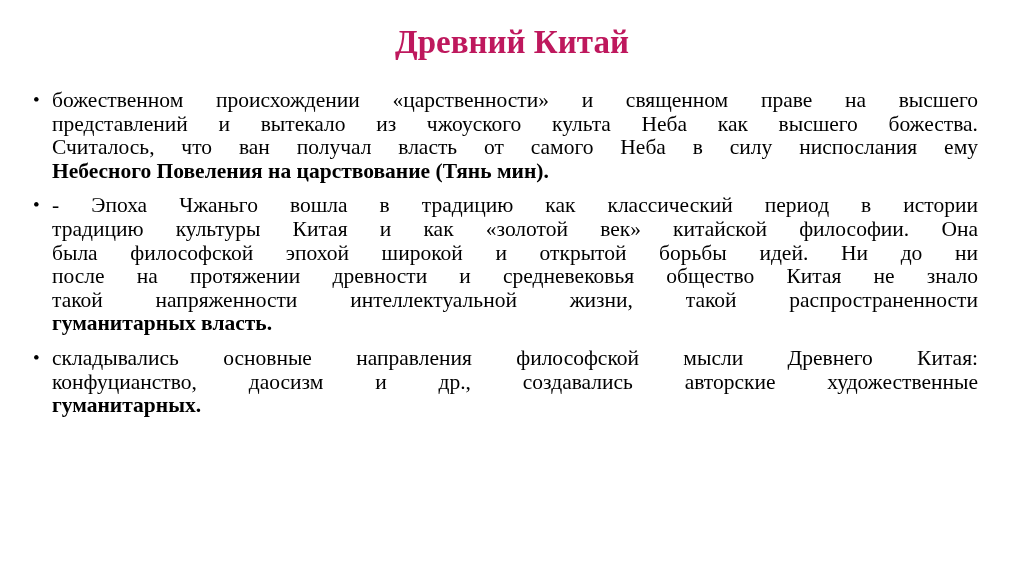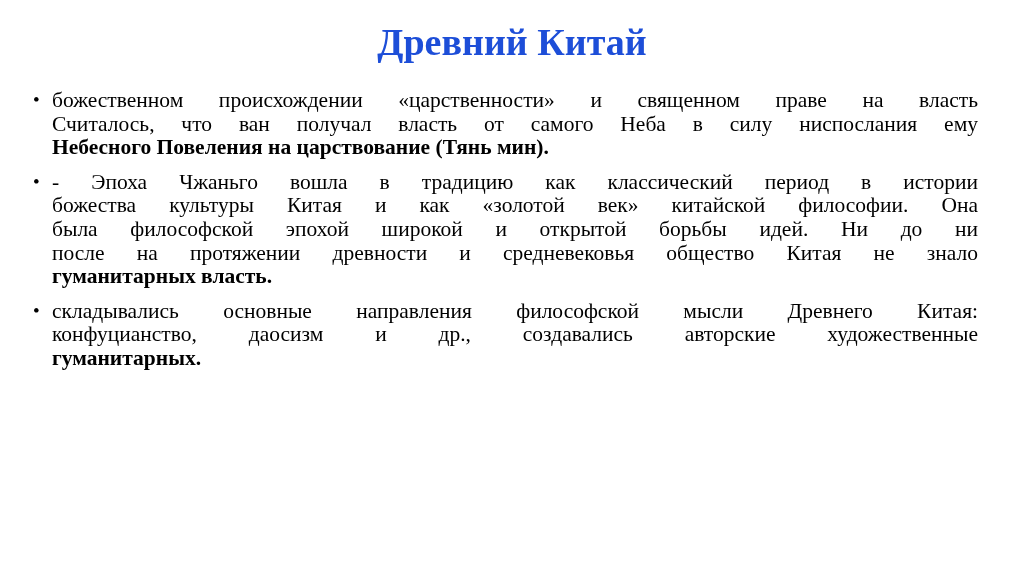--- a/index.html
+++ b/index.html
@@ -17,24 +17,24 @@
     font-family: "Liberation Serif", "DejaVu Serif", serif;
     overflow: hidden;
   }
   .slide-title {
     position: absolute;
     top: 22px;
     left: 0;
     width: 100%;
     margin: 0;
     text-align: center;
-    font-size: 38px;
+    font-size: 33px;
     line-height: 40px;
     font-weight: 700;
-    color: #1d4ed8;
+    color: #be185d;
   }
   .bullet-list {
     position: absolute;
     top: 89px;
     left: 33px;
     width: 945px;
     margin: 0;
     padding: 0;
     list-style: none;
     font-size: 21.5px;
@@ -69,31 +69,33 @@
 <body>
 
 <div class="slide">
 
   <h1 class="slide-title">Древний Китай</h1>
 
   <ul class="bullet-list">
 
     <li class="bullet-item">
       <span class="bullet-marker">•</span>
-      <div class="text-line">божественном происхождении «царственности» и священном праве на власть</div>
+      <div class="text-line">божественном происхождении «царственности» и священном праве на высшего</div>
+      <div class="text-line">представлений и вытекало из чжоуского культа Неба как высшего божества.</div>
       <div class="text-line">Считалось, что ван получал власть от самого Неба в силу ниспослания ему</div>
       <div class="text-line last">Небесного Повеления на царствование (Тянь мин).</div>
     </li>
 
     <li class="bullet-item">
       <span class="bullet-marker">•</span>
       <div class="text-line"><span>-</span> <span>Эпоха Чжаньго вошла в традицию как классический период в истории</span></div>
-      <div class="text-line">божества культуры Китая и как «золотой век» китайской философии. Она</div>
+      <div class="text-line">традицию культуры Китая и как «золотой век» китайской философии. Она</div>
       <div class="text-line">была философской эпохой широкой и открытой борьбы идей. Ни до ни</div>
       <div class="text-line">после на протяжении древности и средневековья общество Китая не знало</div>
+      <div class="text-line">такой напряженности интеллектуальной жизни, такой распространенности</div>
       <div class="text-line last">гуманитарных власть.</div>
     </li>
 
     <li class="bullet-item">
       <span class="bullet-marker">•</span>
       <div class="text-line">складывались основные направления философской мысли Древнего Китая:</div>
       <div class="text-line">конфуцианство, даосизм и др., создавались авторские художественные</div>
       <div class="text-line last">гуманитарных.</div>
     </li>
 

